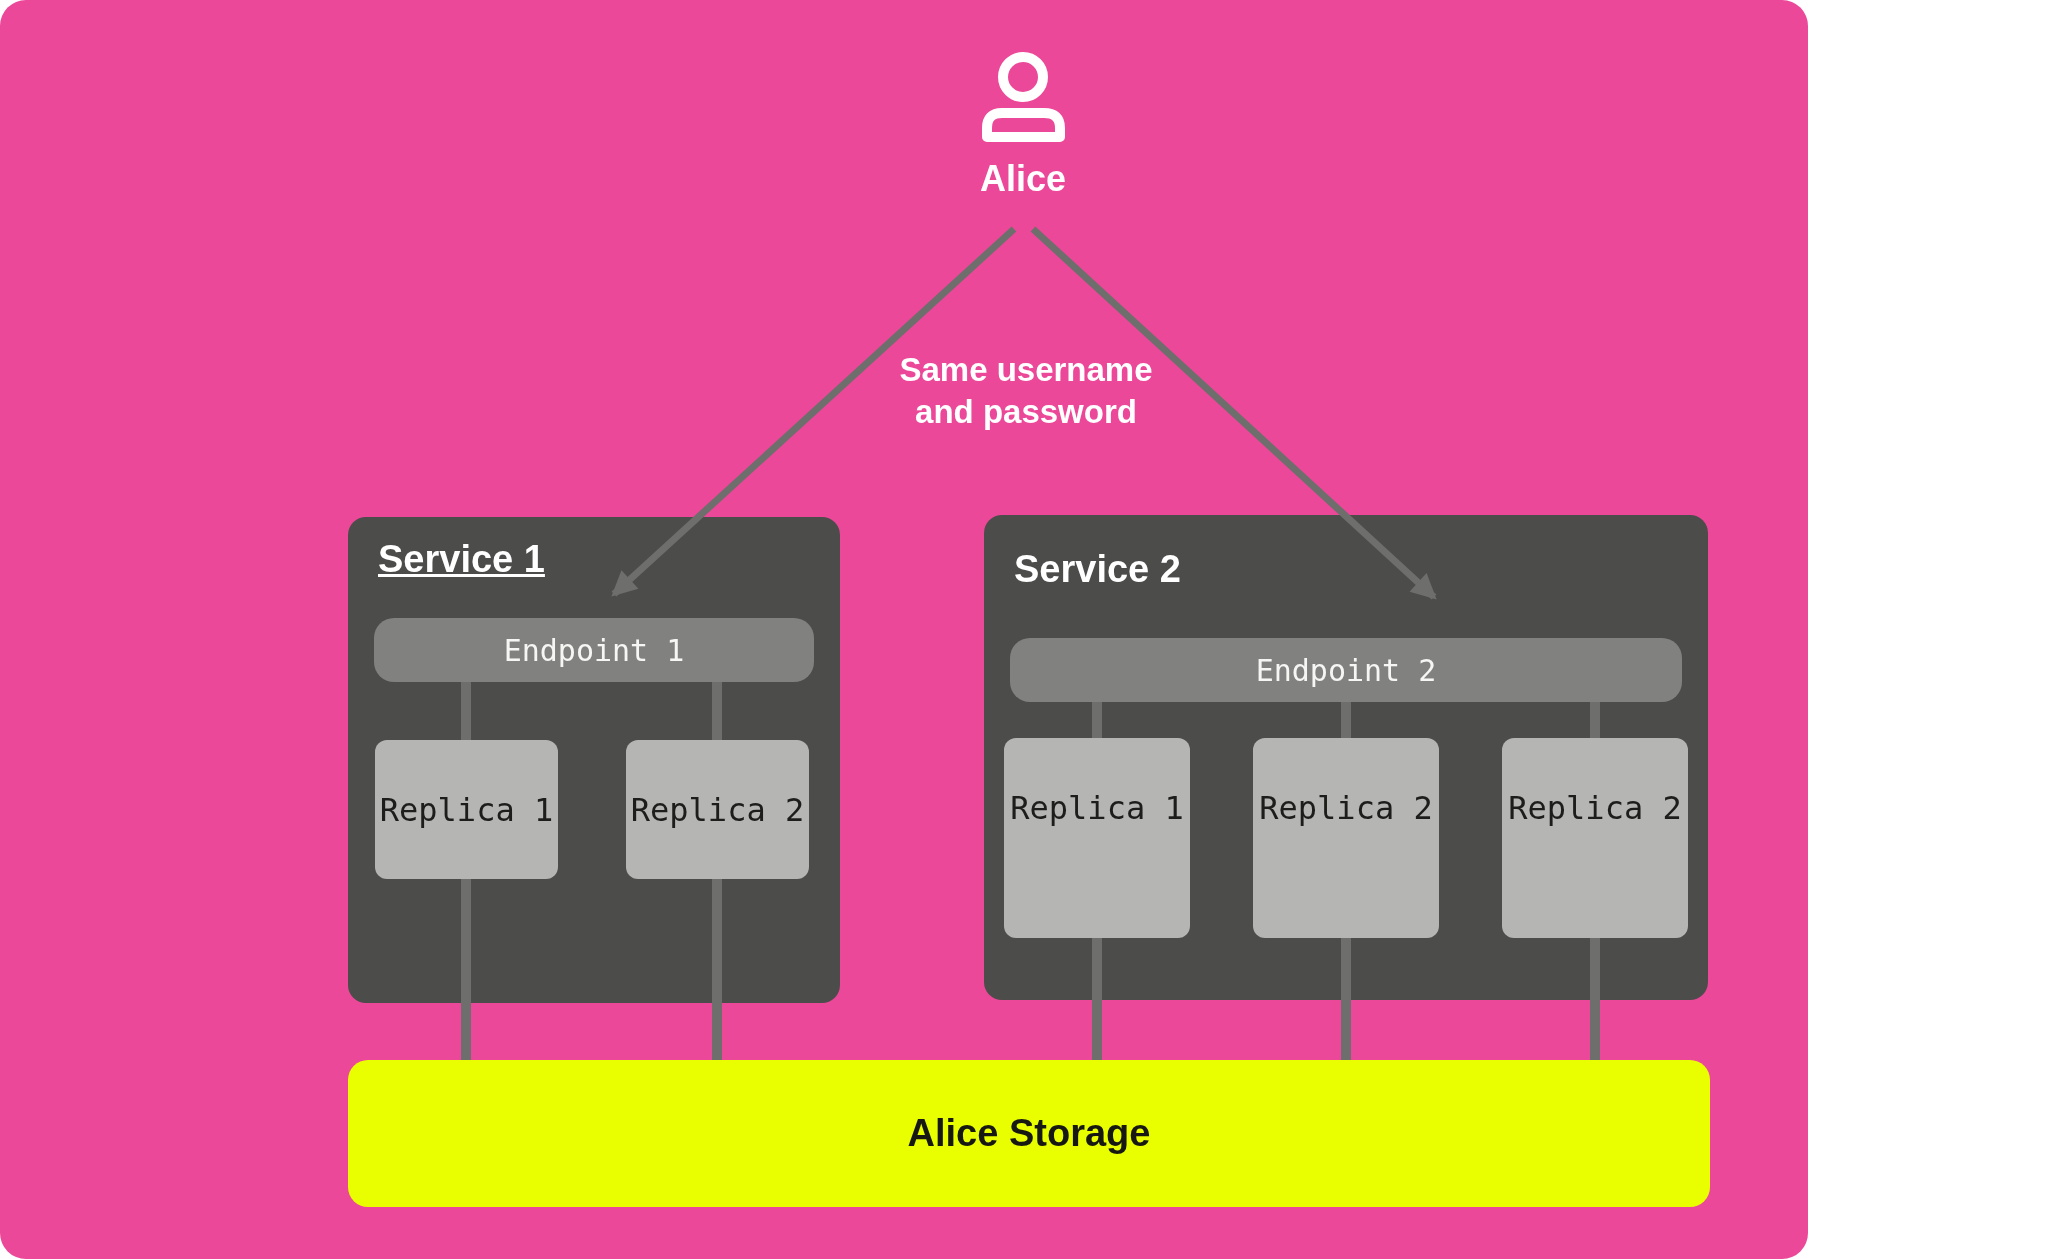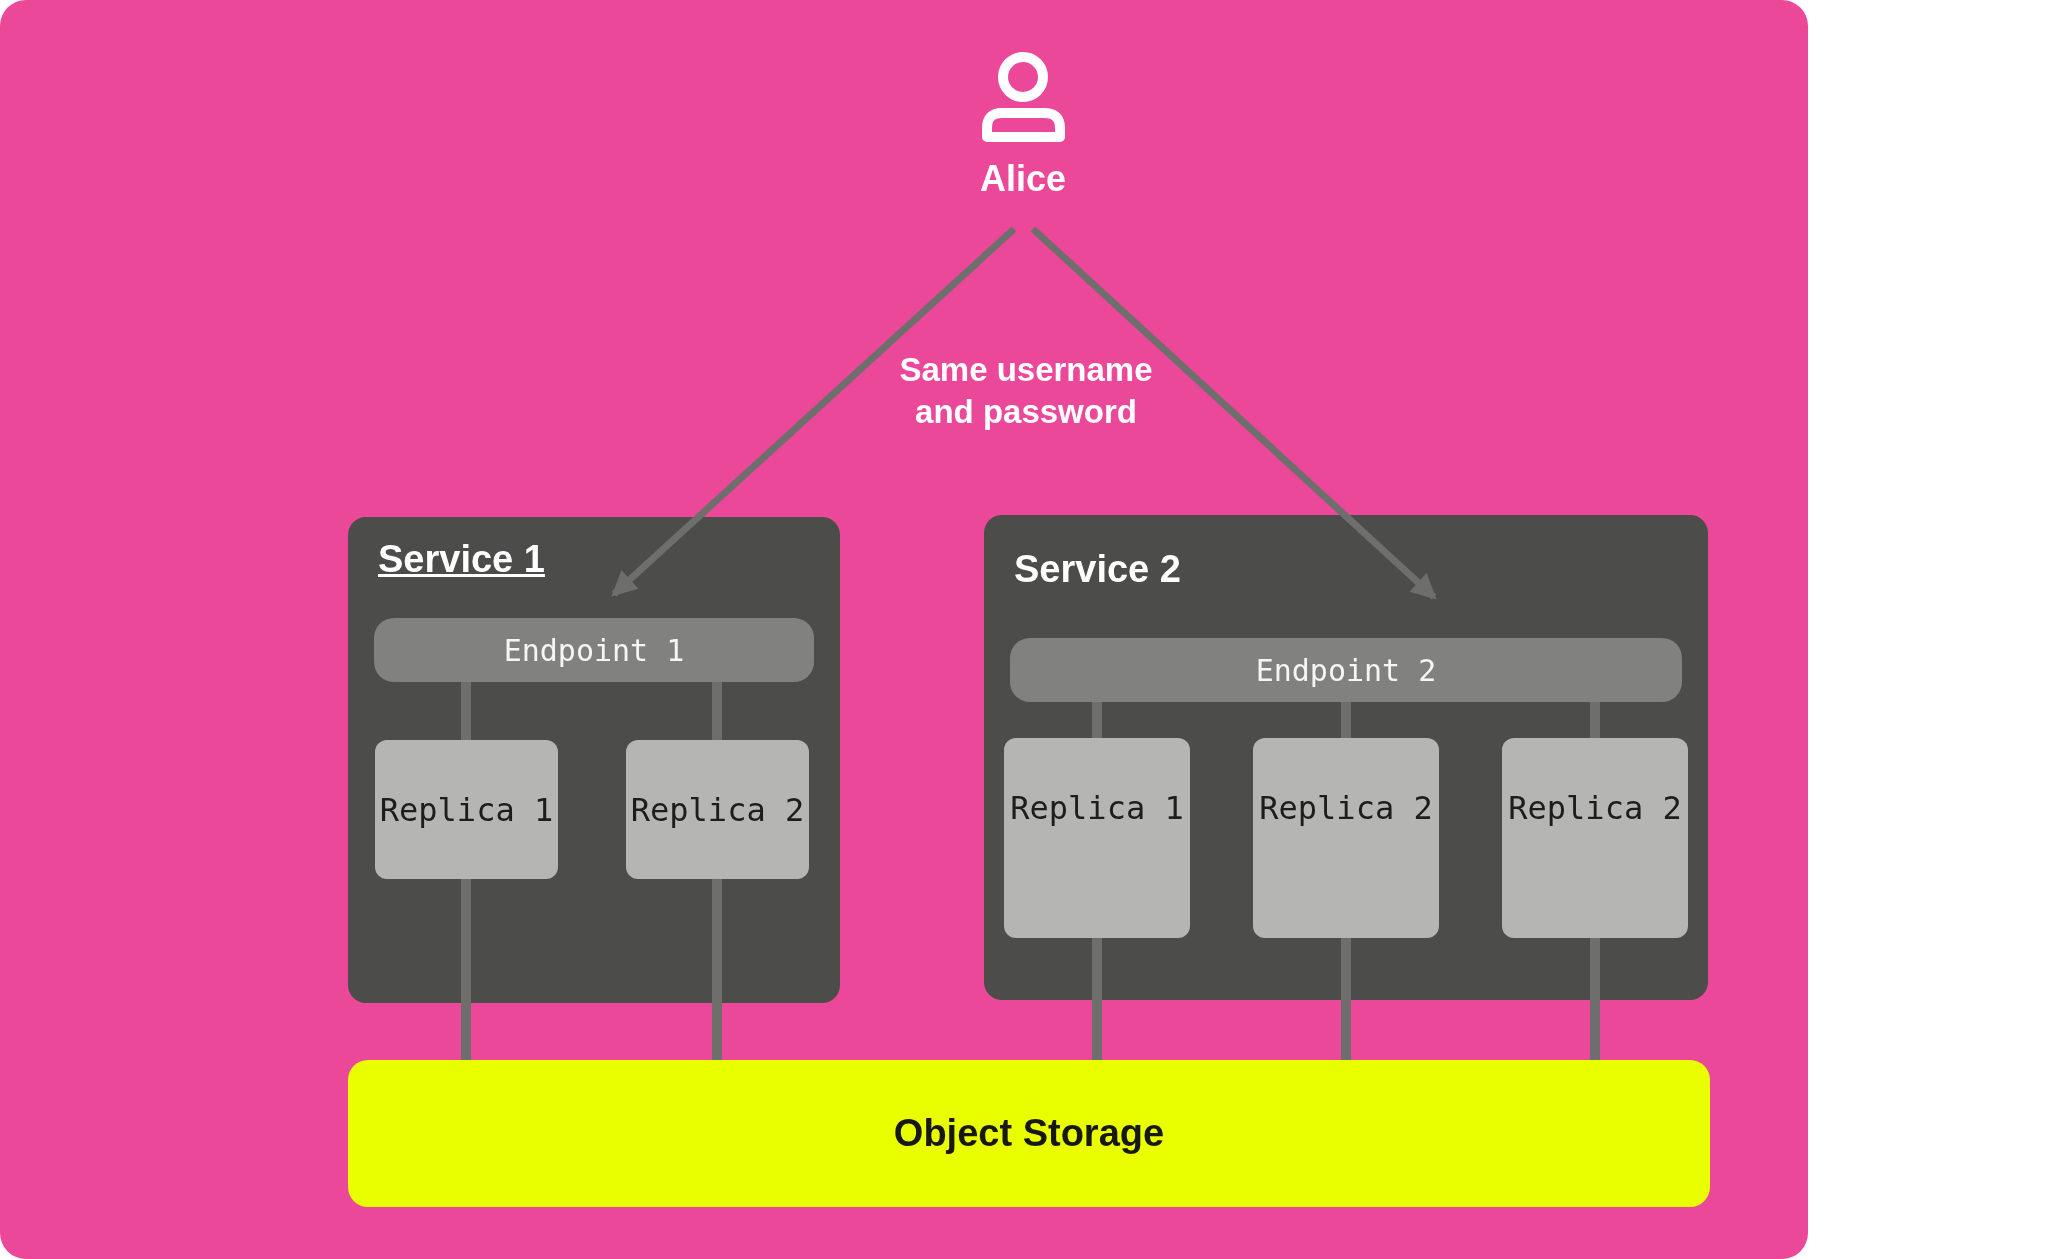--- a/index.html
+++ b/index.html
@@ -161,16 +161,16 @@
   <div class="abs endpoint-bar" id="endpoint-bar-2">Endpoint 2</div>
 
   <div class="abs replica-box replica-s1" id="replica-1-1">Replica 1</div>
   <div class="abs replica-box replica-s1" id="replica-1-2">Replica 2</div>
 
   <div class="abs replica-box replica-s2" id="replica-2-1">Replica 1</div>
   <div class="abs replica-box replica-s2" id="replica-2-2">Replica 2</div>
   <div class="abs replica-box replica-s2" id="replica-2-3">Replica 2</div>
 
   <div class="abs" id="storage-bar">
-    <span id="storage-label">Object Storage</span>
+    <span id="storage-label">Alice Storage</span>
   </div>
 
 </div>
 
 </body></html>

